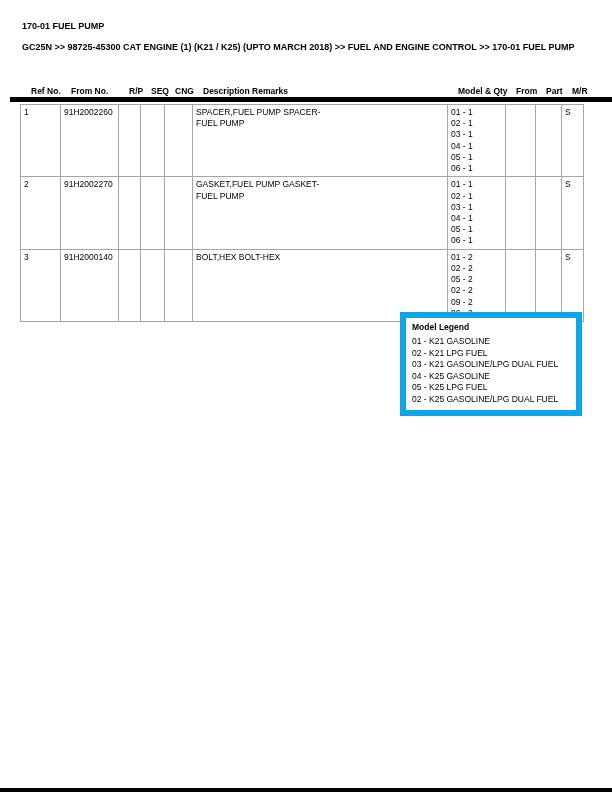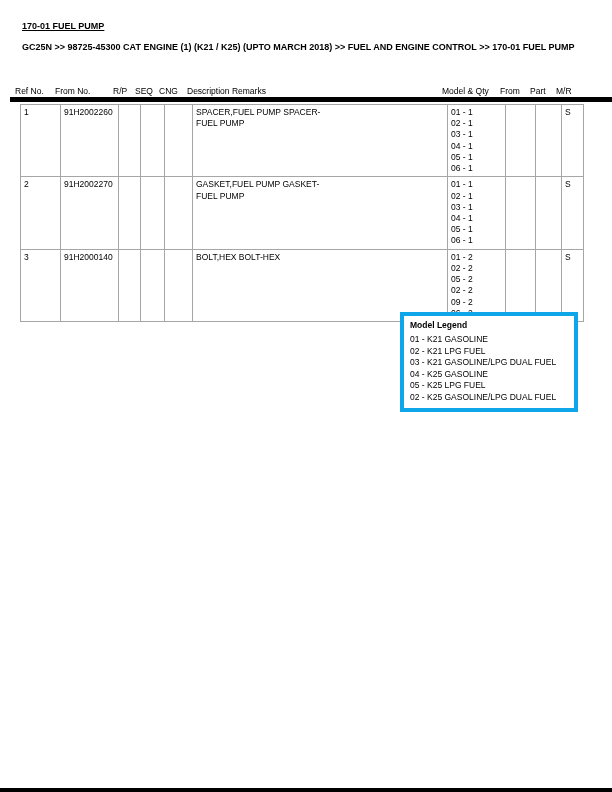--- a/index.html
+++ b/index.html
@@ -12,39 +12,38 @@
     color: #000;
     overflow: hidden;
   }
   .doc-title {
     position: absolute;
     left: 22px;
     top: 21px;
     font-size: 9px;
     font-weight: bold;
     white-space: nowrap;
-    text-decoration: underline;
   }
   .breadcrumb {
     position: absolute;
     left: 22px;
     top: 42px;
     font-size: 9px;
     font-weight: bold;
     white-space: nowrap;
     text-align: center;
   }
   table { border-collapse: collapse; table-layout: fixed; }
   .header-table {
     position: absolute;
-    left: 12px;
+    left: 28px;
     top: 84px;
     width: 563px;
     font-size: 8.5px;
-    font-weight: normal;
+    font-weight: bold;
   }
   .header-table td {
     padding: 2px 3px;
     vertical-align: bottom;
     white-space: nowrap;
     overflow: hidden;
   }
   .thick-rule {
     position: absolute;
     left: 10px;
@@ -65,21 +64,21 @@
     padding: 2px 3px;
     vertical-align: top;
     line-height: 1.32;
     overflow: hidden;
   }
   .legend {
     position: absolute;
     left: 400px;
     top: 312px;
     width: 158px;
-    border: 4px solid #0ea5e9;
+    border: 6px solid #0ea5e9;
     padding: 4px 6px 5px 6px;
     font-size: 8.5px;
     line-height: 1.35;
     background: #fff;
   }
   .legend-title { font-weight: bold; margin-bottom: 3px; }
   .bottom-bar {
     position: absolute;
     left: 0;
     bottom: 0;

